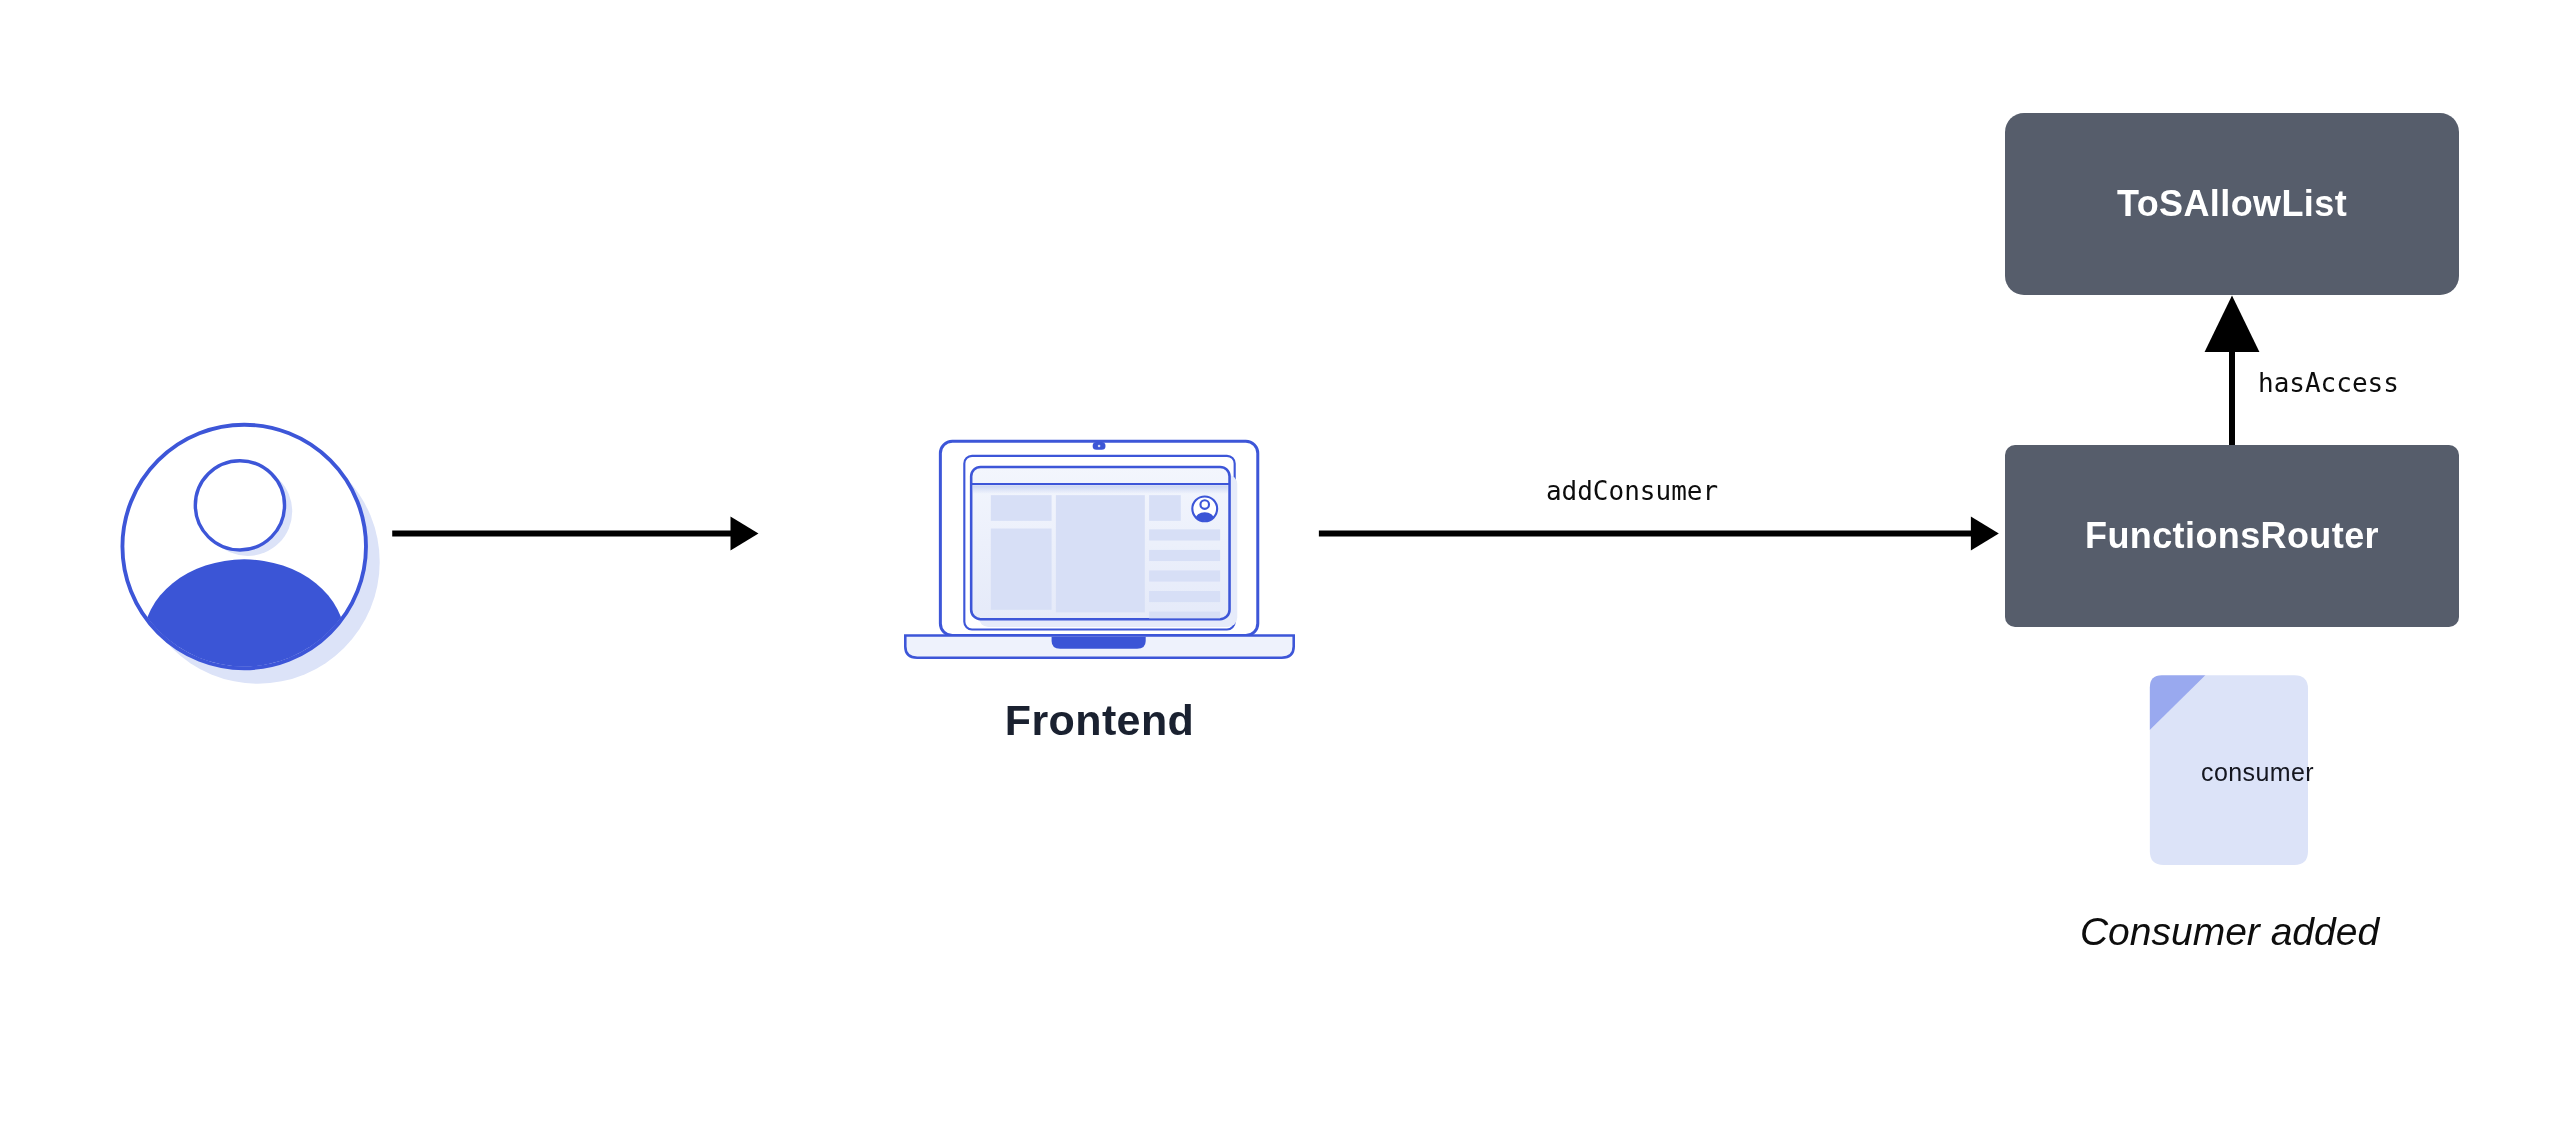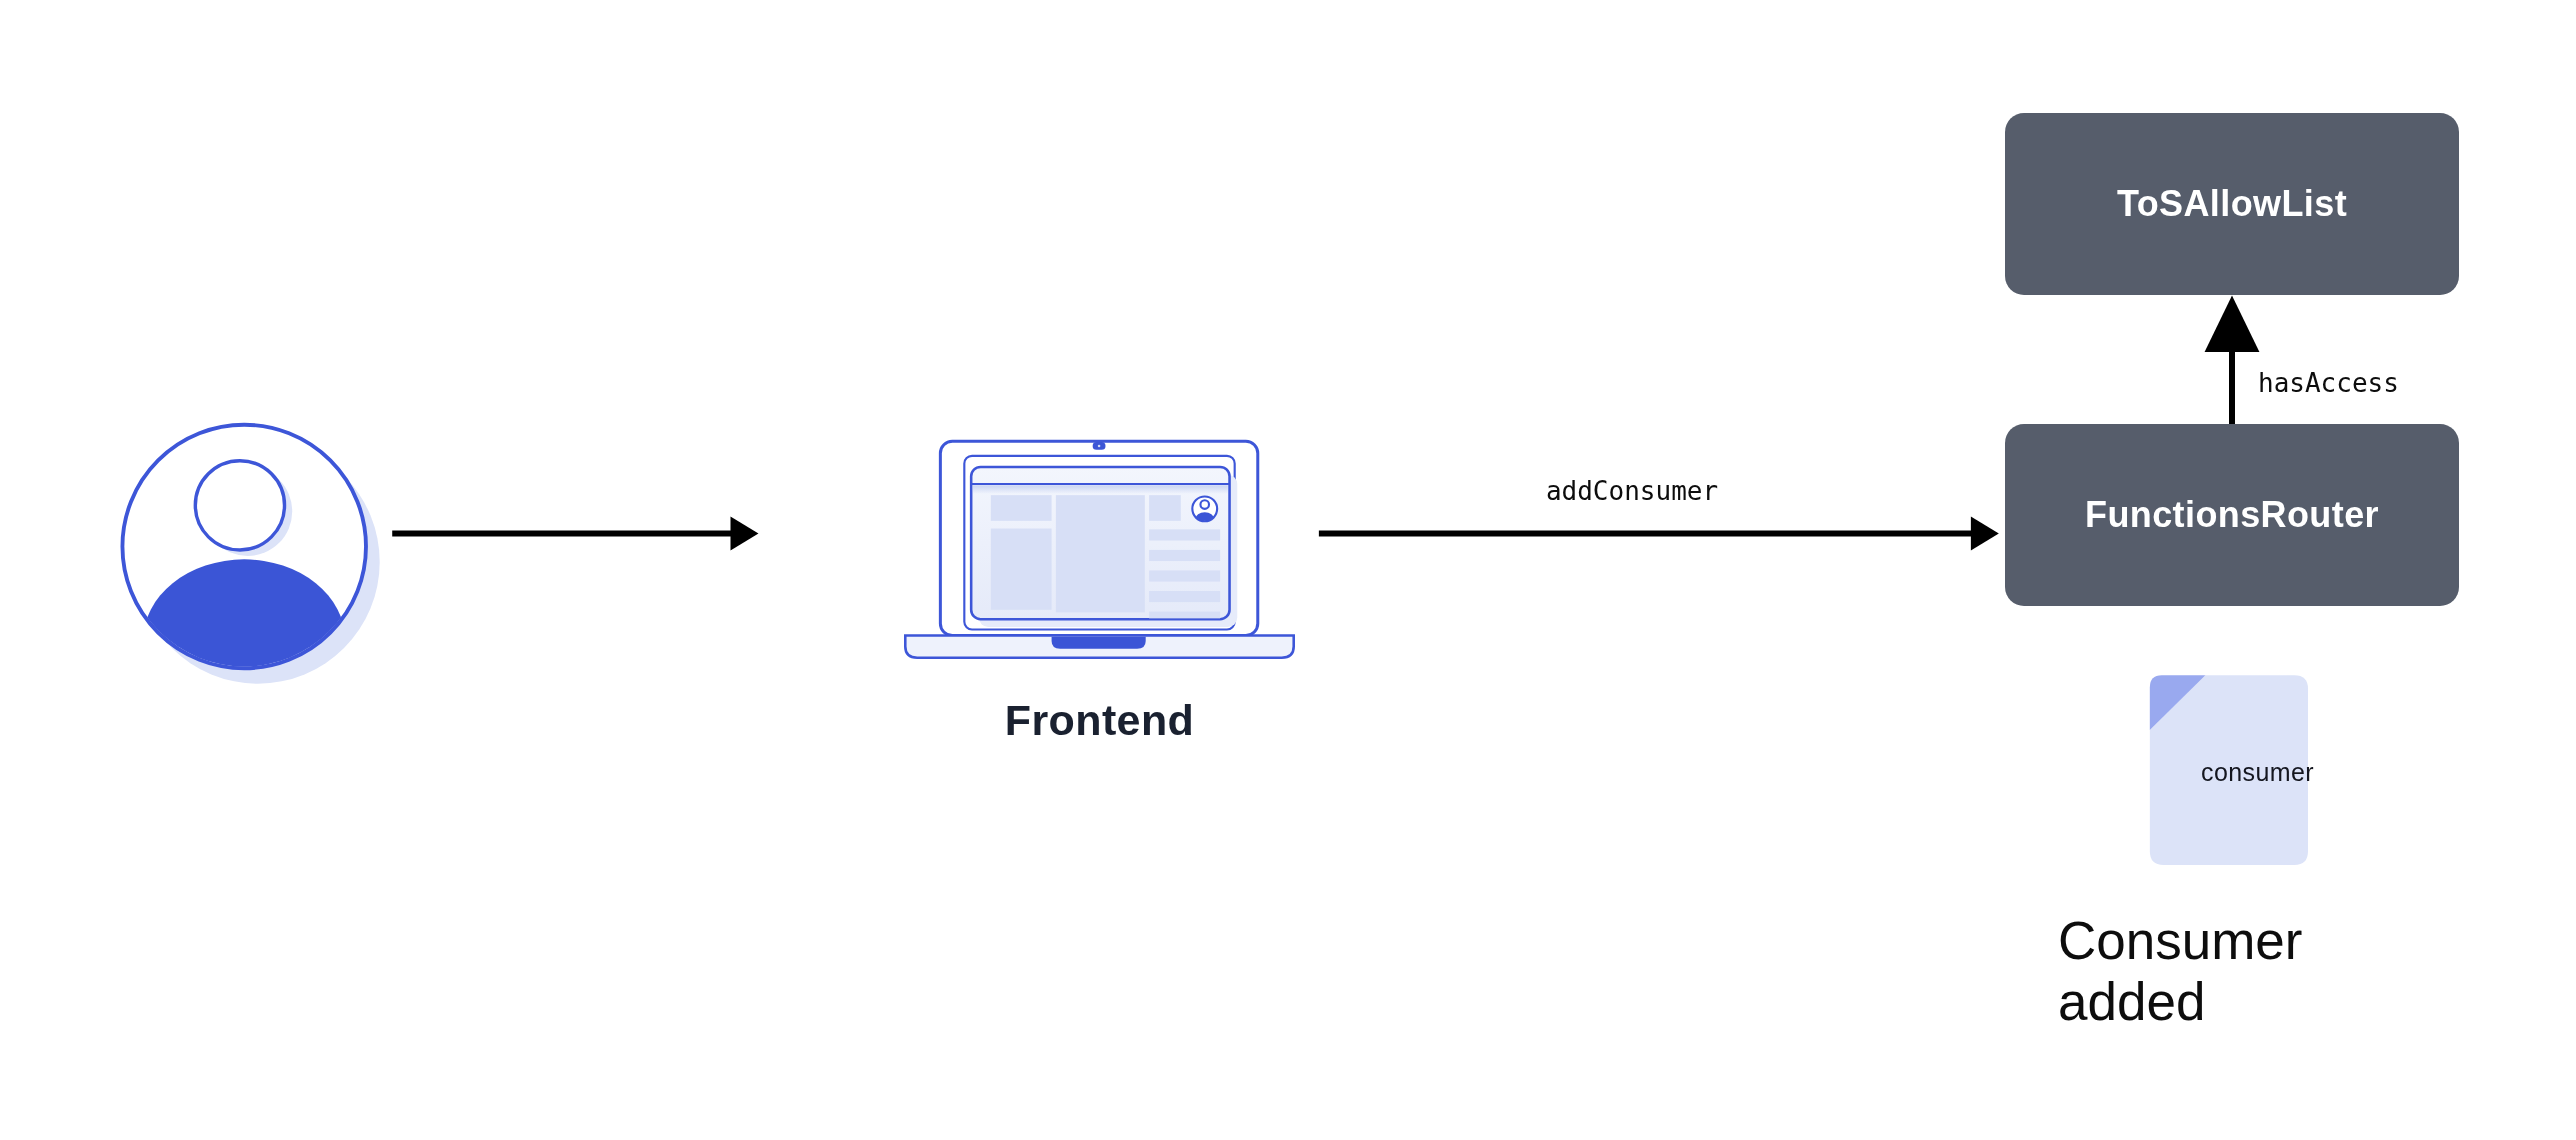--- a/index.html
+++ b/index.html
@@ -44,22 +44,24 @@
   }
   .mono-label{
     position:absolute;
     font-family:"DejaVu Sans Mono", monospace;
     font-size:26px;
     color:var(--ink);
     white-space:nowrap;
   }
   .caption{
     position:absolute;
-    font-size:53px;
+    font-size:39px;
     color:var(--ink);
+    text-align:center;
+    font-style:italic;
   }
   .doc-label{
     position:absolute;
     font-size:25px;
     color:#14161f;
     text-align:right;
     letter-spacing:0.4px;
   }
 </style>
 </head>
@@ -149,21 +151,21 @@
     <span>ToSAllowList</span>
   </div>
 
   <svg class="abs" style="left:2202px;top:292px;" width="60" height="156" viewBox="0 0 70 182">
     <line x1="35" y1="65" x2="35" y2="180" stroke="#000" stroke-width="7"></line>
     <polygon points="35,4 3,70 67,70" fill="#000"></polygon>
   </svg>
 
   <div class="mono-label" style="left:2258px;top:368px;">hasAccess</div>
 
-  <div class="node-box" style="left:2005px;top:424px;">
+  <div class="node-box" style="left:2005px;top:445px;border-radius:10px;">
     <span>FunctionsRouter</span>
   </div>
 
   <svg class="abs" style="left:2143px;top:670px;" width="171" height="201" viewBox="0 0 200 235">
     <path d="M73,6 H177 Q193,6 193,22 V212 Q193,228 177,228 H24 Q8,228 8,212 V70 Z" fill="var(--lavender)"></path>
     <path d="M73,6 H22 Q8,6 8,20 V70 Z" fill="var(--lavender-mid)"></path>
   </svg>
   <div class="doc-label" style="left:2143px;top:758px;width:171px;">consumer</div>
 
   <div class="caption" style="left:2058px;top:910px;width:343px;">Consumer added</div>

